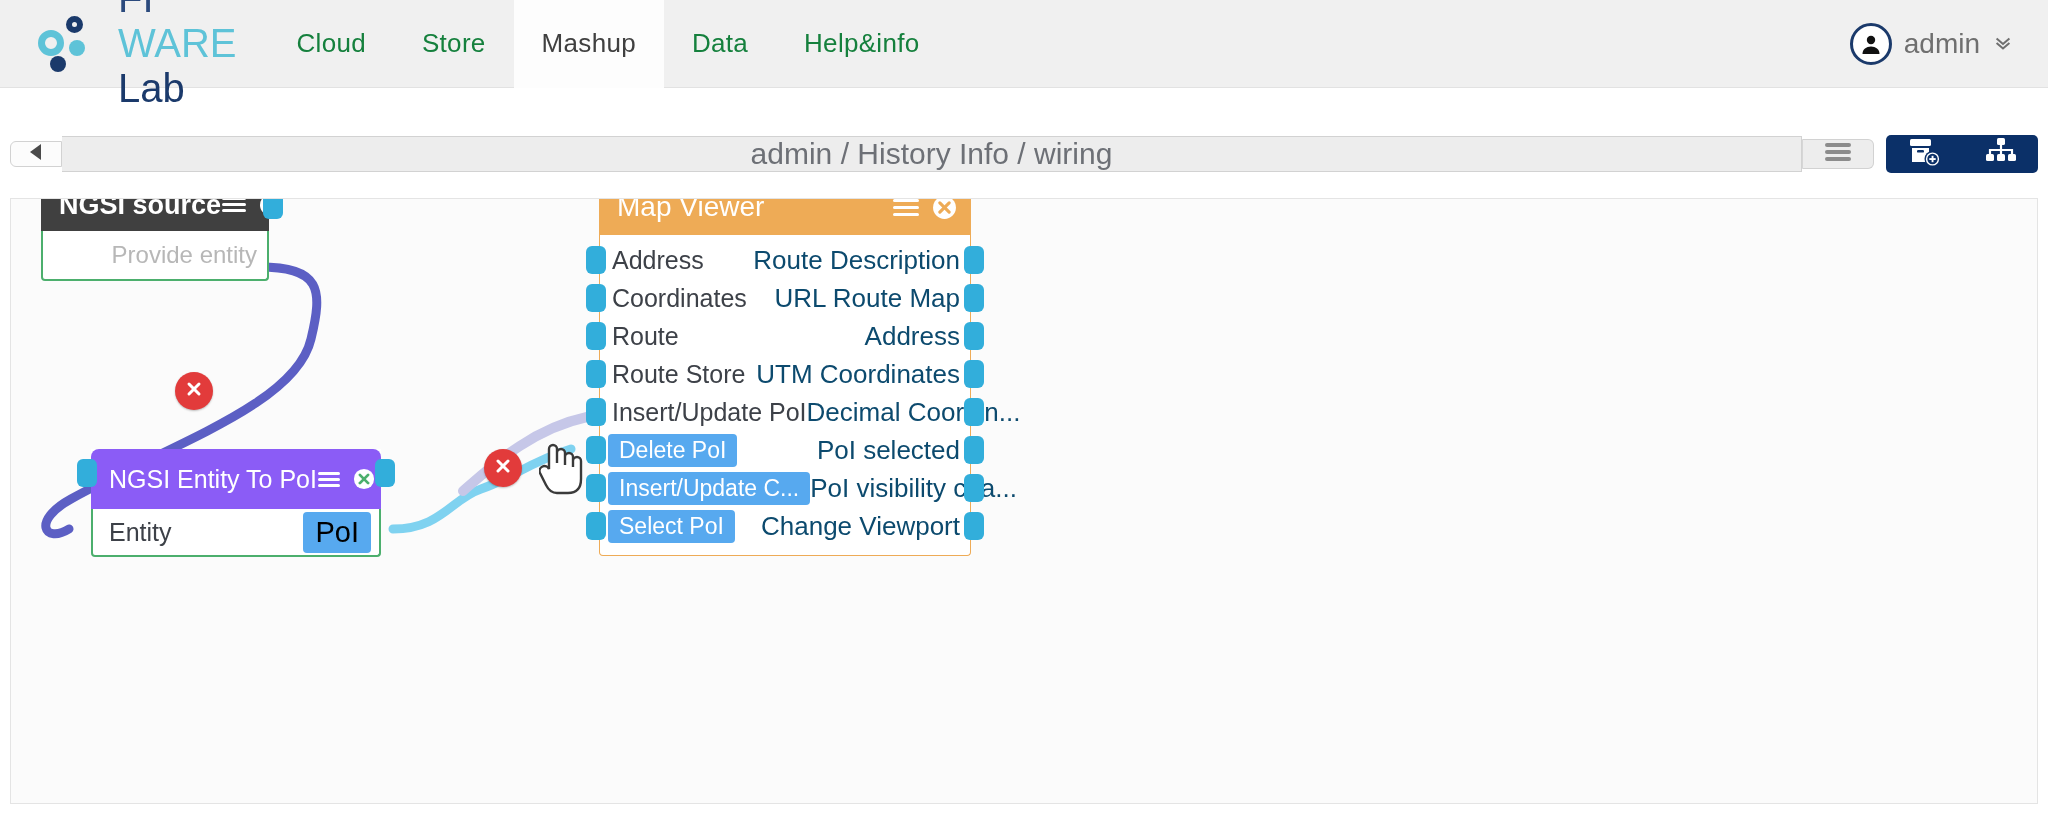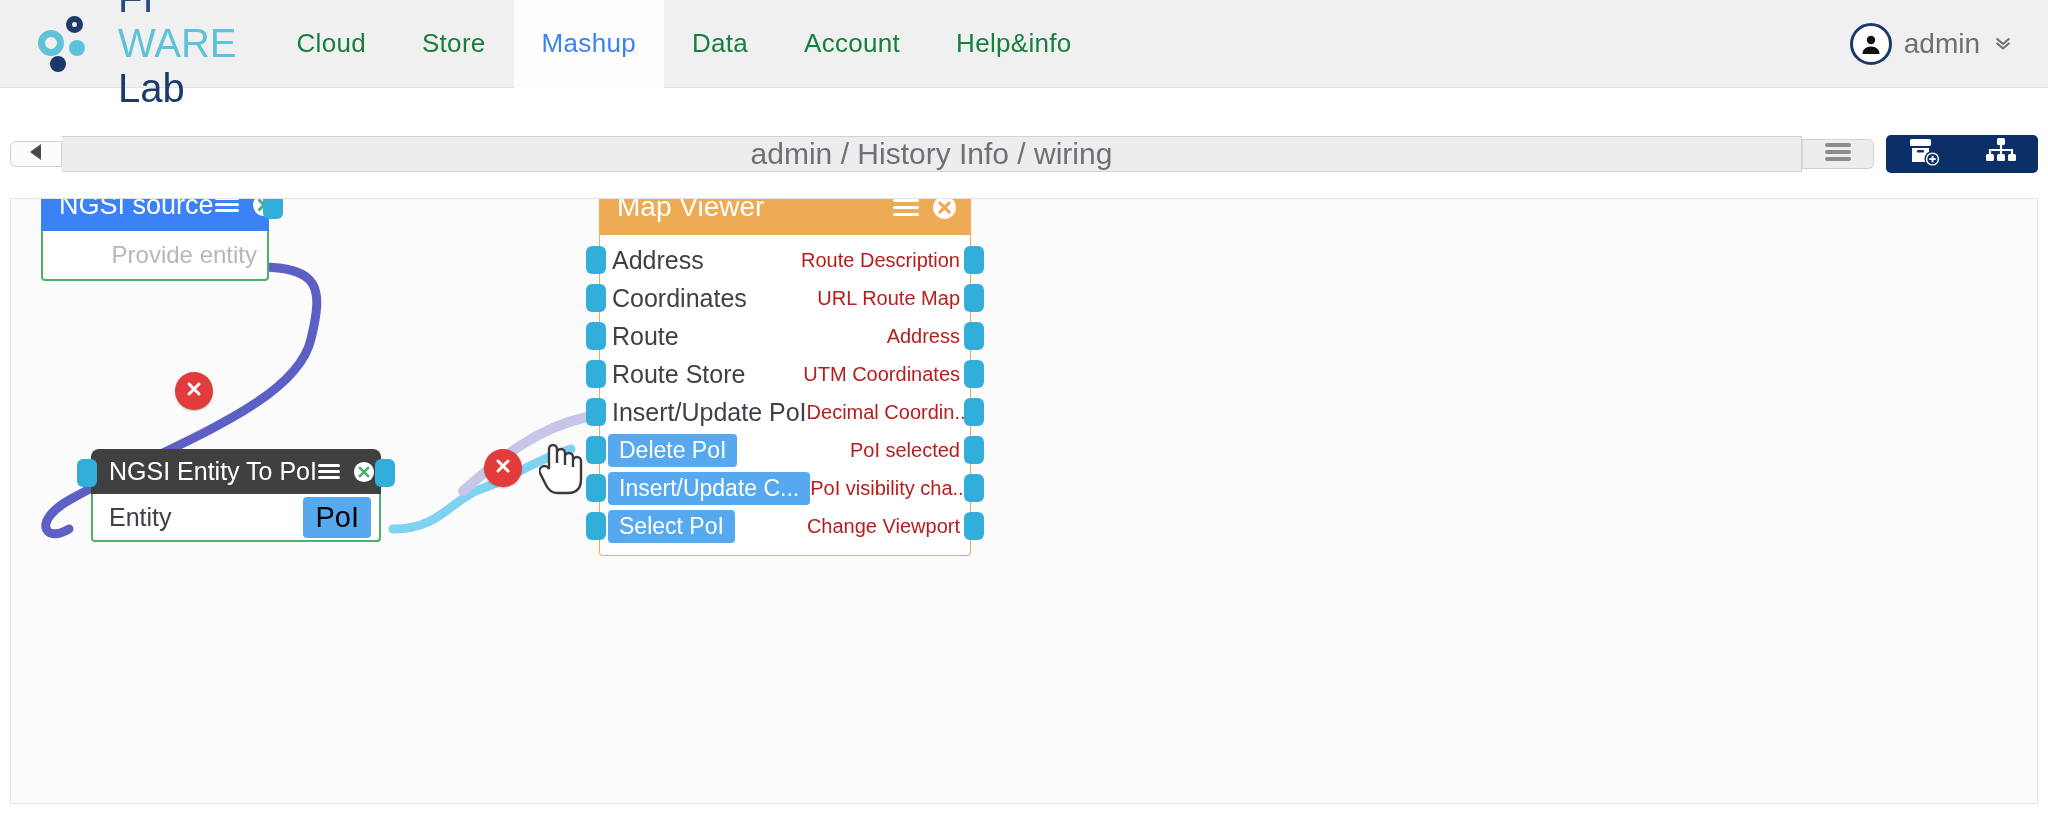--- a/index.html
+++ b/index.html
@@ -24,21 +24,21 @@
   .bt-fi { color: #2b4a7d; font-weight: 400; }
   .bt-ware { color: #5ec3d8; font-weight: 400; }
   .bt-lab { color: #1b3a6b; font-weight: 400; margin-left: 10px; }
 
   .nav-items { display: flex; align-items: stretch; height: 88px; margin-left: 42px; }
   .nav-item {
     display: flex; align-items: center; padding: 0 28px;
     font-size: 26px; color: #15803d; cursor: pointer;
     letter-spacing: .3px;
   }
-  .nav-item.active { background: #fdfdfd; color: #3b82f6; }
+  .nav-item.active { background: #fdfdfd; color: #404040; }
 
   .nav-user {
     position: absolute; right: 34px; top: 0; height: 88px;
     display: flex; align-items: center; gap: 12px; cursor: pointer;
   }
   .avatar {
     width: 42px; height: 42px; border-radius: 50%;
     border: 3px solid #1b3a6b; background: #ffffff;
     display: flex; align-items: center; justify-content: center;
   }
@@ -87,32 +87,32 @@
     display: flex; align-items: center; height: 52px; padding: 0 14px 0 18px;
     border-radius: 8px 8px 0 0; color: #ffffff;
   }
   .node-title { font-size: 27px; flex: 1; white-space: nowrap; }
   .node-icons { display: flex; align-items: center; gap: 12px; }
   .ic { cursor: pointer; display: flex; align-items: center; }
   .node-body { background: #ffffff; }
 
   
   #ngsi-source { left: 30px; top: -20px; width: 228px; }
-  #ngsi-source .node-head { background: #3b82f6; }
+  #ngsi-source .node-head { background: #404040; font-weight: bold; }
   #ngsi-source .node-body {
     border: 2px solid #4caf6d; border-top: none;
     border-radius: 0 0 4px 4px; height: 50px;
     display: flex; align-items: center; justify-content: flex-end;
     padding-right: 10px;
   }
   .out-label-src { font-size: 24px; color: #b7b7b7; }
 
   
   #ngsi-entity { left: 80px; top: 250px; width: 290px; }
-  #ngsi-entity .node-head { background: #404040; height: 45px; }
+  #ngsi-entity .node-head { background: #8b5cf6; height: 60px; }
   #ngsi-entity .node-head .node-title { font-size: 25px; }
   #ngsi-entity .node-body {
     border: 2px solid #4caf6d; border-top: none;
     border-radius: 0 0 4px 4px; height: 48px;
     display: flex; align-items: center; justify-content: space-between;
     padding: 0 8px 0 16px;
   }
   .in-label { font-size: 25px; color: #3d4148; }
   .poi-badge {
     background: #57a9ef; color: #000000; font-size: 29px;
@@ -126,21 +126,21 @@
   #map-viewer .node-body {
     border: 1px solid #eeab56; border-top: none;
     border-radius: 0 0 4px 4px; padding: 6px 0 10px 0;
   }
   .ep-row {
     display: flex; align-items: center; justify-content: space-between;
     height: 38px; padding: 0 0 0 12px; position: relative;
   }
   .ep-in { font-size: 25px; color: #3d4148; white-space: nowrap; }
   .ep-out {
-    font-size: 20px; color: #b91c1c; white-space: nowrap;
+    font-size: 26px; color: #0c4a6e; white-space: nowrap;
     padding-right: 10px;
   }
   .ep-btn {
     background: #57a9ef; color: #ffffff; font-size: 23px;
     padding: 3px 11px; border-radius: 4px; cursor: pointer;
     white-space: nowrap; margin-left: -4px;
   }
   .conn {
     position: absolute; width: 20px; height: 28px;
     background: #32aedb; border-radius: 6px; cursor: pointer;
@@ -182,23 +182,20 @@
         <span>Cloud</span>
       </div>
     <div class="nav-item">
         <span>Store</span>
       </div>
     <div class="nav-item active">
         <span>Mashup</span>
       </div>
     <div class="nav-item">
         <span>Data</span>
-      </div>
-    <div class="nav-item">
-        <span>Account</span>
       </div>
     <div class="nav-item">
         <span>Help&amp;info</span>
       </div>
   </div>
 
   <div class="nav-user">
     <div class="avatar">
       <svg width="24" height="24" viewBox="0 0 24 24">
           <circle cx="12" cy="8" r="4.2" fill="#111"></circle>

